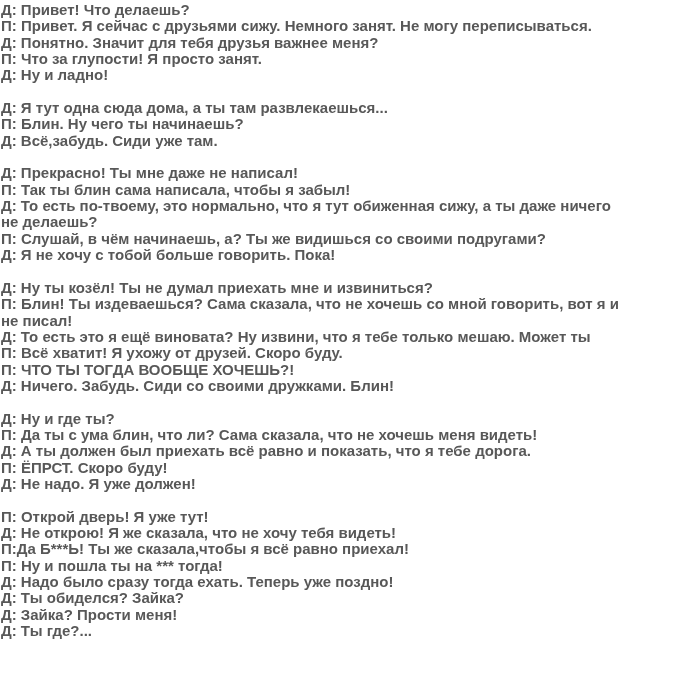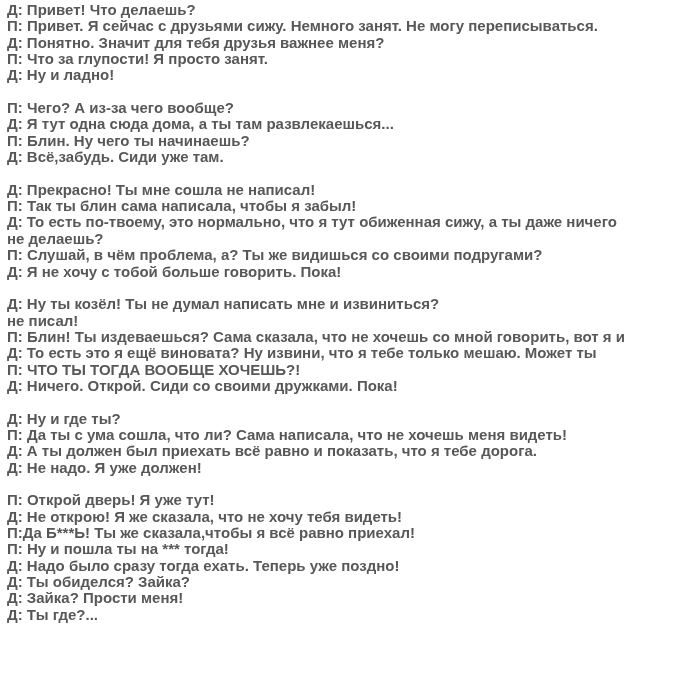--- a/index.html
+++ b/index.html
@@ -6,65 +6,66 @@
   body { width: 700px; height: 689px; overflow: hidden; position: relative; }
   .doc {
     position: absolute; left: 1px; top: 2px; width: 699px;
     font-family: "Liberation Sans", sans-serif;
     font-weight: bold;
     font-size: 15px;
     line-height: 16.35px;
     color: #585858;
     letter-spacing: 0;
   }
-  .block { margin: 0 0 16.35px 0; padding-left: 6px; }
+  .block { margin: 0 0 16.35px 0; }
   .line { display: block; white-space: nowrap; }
 </style>
 </head>
 <body>
 
 <div class="doc">
 
   <div class="block">
     <span class="line">Д: Привет! Что делаешь?</span>
     <span class="line">П: Привет. Я сейчас с друзьями сижу. Немного занят. Не могу переписываться.</span>
     <span class="line">Д: Понятно. Значит для тебя друзья важнее меня?</span>
     <span class="line">П: Что за глупости! Я просто занят.</span>
     <span class="line">Д: Ну и ладно!</span>
   </div>
 
   <div class="block">
-    <span class="line">П: Чего? А из-за чего вообще?</span>
     <span class="line">Д: Я тут одна сюда дома, а ты там развлекаешься...</span>
     <span class="line">П: Блин. Ну чего ты начинаешь?</span>
     <span class="line">Д: Всё,забудь. Сиди уже там.</span>
   </div>
 
   <div class="block">
-    <span class="line">Д: Прекрасно! Ты мне сошла не написал!</span>
+    <span class="line">Д: Прекрасно! Ты мне даже не написал!</span>
     <span class="line">П: Так ты блин сама написала, чтобы я забыл!</span>
     <span class="line">Д: То есть по-твоему, это нормально, что я тут обиженная сижу, а ты даже ничего</span>
     <span class="line">не делаешь?</span>
-    <span class="line">П: Слушай, в чём проблема, а? Ты же видишься со своими подругами?</span>
+    <span class="line">П: Слушай, в чём начинаешь, а? Ты же видишься со своими подругами?</span>
     <span class="line">Д: Я не хочу с тобой больше говорить. Пока!</span>
   </div>
 
   <div class="block">
-    <span class="line">Д: Ну ты козёл! Ты не думал написать мне и извиниться?</span>
+    <span class="line">Д: Ну ты козёл! Ты не думал приехать мне и извиниться?</span>
+    <span class="line">П: Блин! Ты издеваешься? Сама сказала, что не хочешь со мной говорить, вот я и</span>
     <span class="line">не писал!</span>
-    <span class="line">П: Блин! Ты издеваешься? Сама сказала, что не хочешь со мной говорить, вот я и</span>
     <span class="line">Д: То есть это я ещё виновата? Ну извини, что я тебе только мешаю. Может ты</span>
+    <span class="line">П: Всё хватит! Я ухожу от друзей. Скоро буду.</span>
     <span class="line">П: ЧТО ТЫ ТОГДА ВООБЩЕ ХОЧЕШЬ?!</span>
-    <span class="line">Д: Ничего. Открой. Сиди со своими дружками. Пока!</span>
+    <span class="line">Д: Ничего. Забудь. Сиди со своими дружками. Блин!</span>
   </div>
 
   <div class="block">
     <span class="line">Д: Ну и где ты?</span>
-    <span class="line">П: Да ты с ума сошла, что ли? Сама написала, что не хочешь меня видеть!</span>
+    <span class="line">П: Да ты с ума блин, что ли? Сама сказала, что не хочешь меня видеть!</span>
     <span class="line">Д: А ты должен был приехать всё равно и показать, что я тебе дорога.</span>
+    <span class="line">П: ЁПРСТ. Скоро буду!</span>
     <span class="line">Д: Не надо. Я уже должен!</span>
   </div>
 
   <div class="block">
     <span class="line">П: Открой дверь! Я уже тут!</span>
     <span class="line">Д: Не открою! Я же сказала, что не хочу тебя видеть!</span>
     <span class="line">П:Да Б***Ь! Ты же сказала,чтобы я всё равно приехал!</span>
     <span class="line">П: Ну и пошла ты на *** тогда!</span>
     <span class="line">Д: Надо было сразу тогда ехать. Теперь уже поздно!</span>
     <span class="line">Д: Ты обиделся? Зайка?</span>

